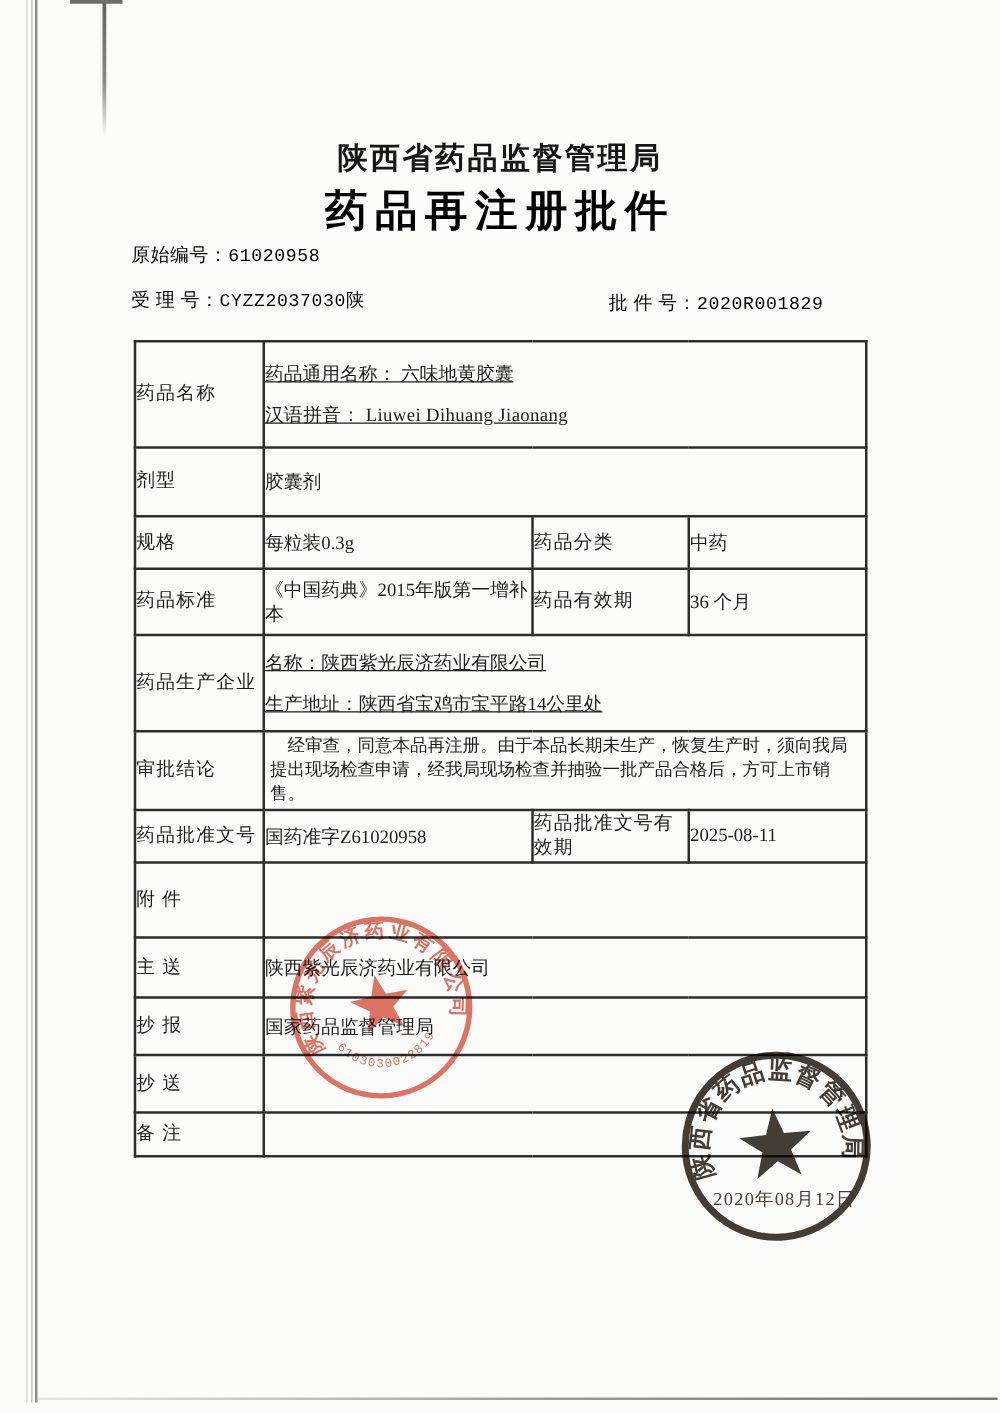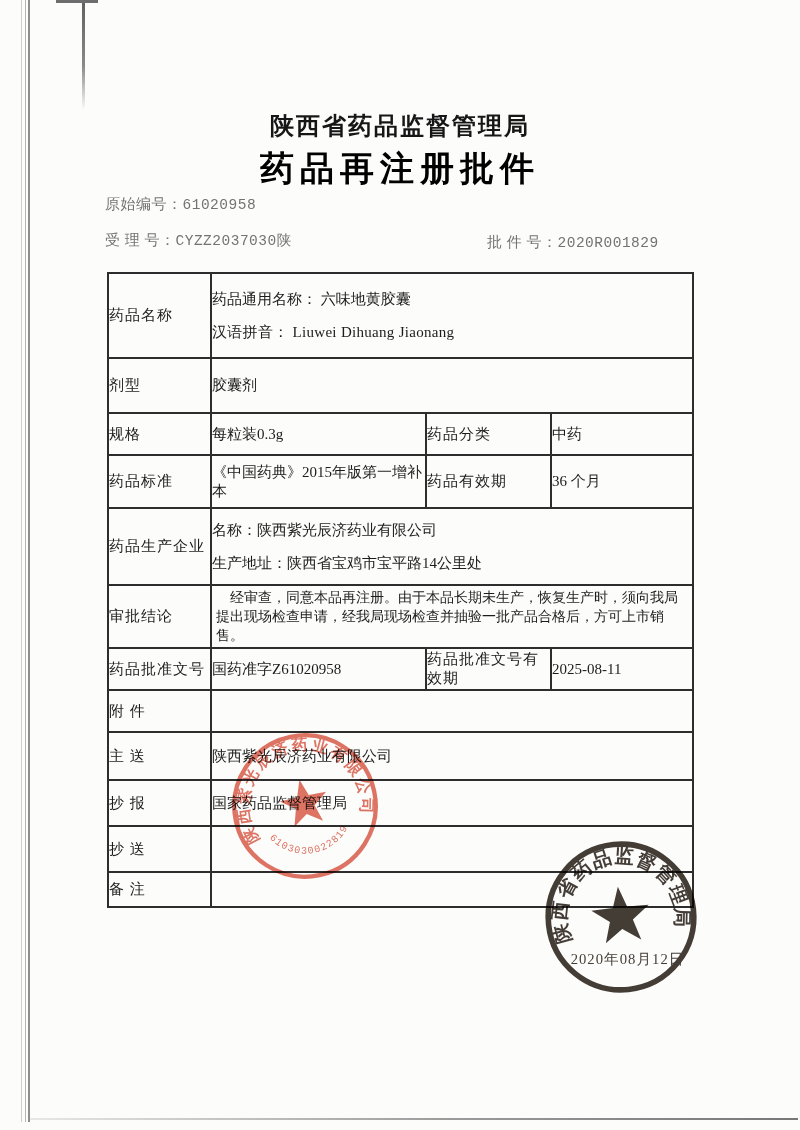--- a/index.html
+++ b/index.html
@@ -22,41 +22,41 @@
   
   .authority-title{
     position:absolute;left:0;top:110px;width:800px;text-align:center;
     font-family:"Liberation Sans","DejaVu Sans",sans-serif;
     font-size:24px;font-weight:700;letter-spacing:2px;color:#161616;
   }
   .doc-title{
     position:absolute;left:0;top:146px;width:800px;text-align:center;
     font-size:34px;font-weight:700;letter-spacing:6px;color:#000000;
   }
-  .meta{position:absolute;font-size:15px;color:#737373;letter-spacing:.5px;}
+  .meta{position:absolute;font-size:15px;color:#000000;letter-spacing:.5px;}
   .meta-original{left:105px;top:195px;}
   .meta-acceptance{left:105px;top:231px;}
   .meta-approval{left:487px;top:233px;}
   .meta .num{font-family:"Liberation Mono","DejaVu Sans Mono",monospace;font-size:14.5px;letter-spacing:.5px;}
 
   
   table.doc-table{
     position:absolute;left:107px;top:272px;width:585px;
     border-collapse:collapse;table-layout:fixed;
     font-size:15px;color:#1c1c1c;
   }
   table.doc-table td{border:2px solid #2d2d2d;padding:0;vertical-align:middle;word-break:break-all;}
   col.c1{width:103px;} col.c2{width:215px;} col.c3{width:125px;} col.c4{width:142px;}
   tr.r1{height:85px;} tr.r2{height:55px;} tr.r3{height:42px;padding-left:12px;} tr.r4{height:53px;}
-  tr.r5{height:77px;} tr.r6{height:54px;} tr.r7{height:42px;} tr.r8{height:42px;}
+  tr.r5{height:77px;} tr.r6{height:54px;} tr.r7{height:42px;} tr.r8{height:60px;}
   tr.r9{height:48px;} tr.r10{height:46px;} tr.r11{height:46px;border-radius:17px;} tr.r12{height:35px;}
   td.lab{text-align:left;letter-spacing:1px;padding:0 2px;line-height:1.25;}
   td.val{padding:2px 8px;text-align:left;}
   td.val .line{padding:2px 0;}
-  td.val.two-line .line{padding:7px 0;}
+  td.val.two-line .line{padding:7px 0;text-decoration:underline;}
   .conclusion-text{font-size:14px;line-height:19px;text-indent:1em;padding:2px 4px;}
   .mono-mix{letter-spacing:.3px;}
 
   
   .stamp{position:absolute;pointer-events:none;mix-blend-mode:multiply;}
   .stamp-company{left:219px;top:720px;width:172px;height:172px;opacity:.82;transform:rotate(-12deg);}
   .stamp-authority{left:530px;top:826px;width:182px;height:182px;opacity:.95;transform:rotate(-6deg);}
   .stamp svg{width:100%;height:100%;}
 </style>
 </head>

